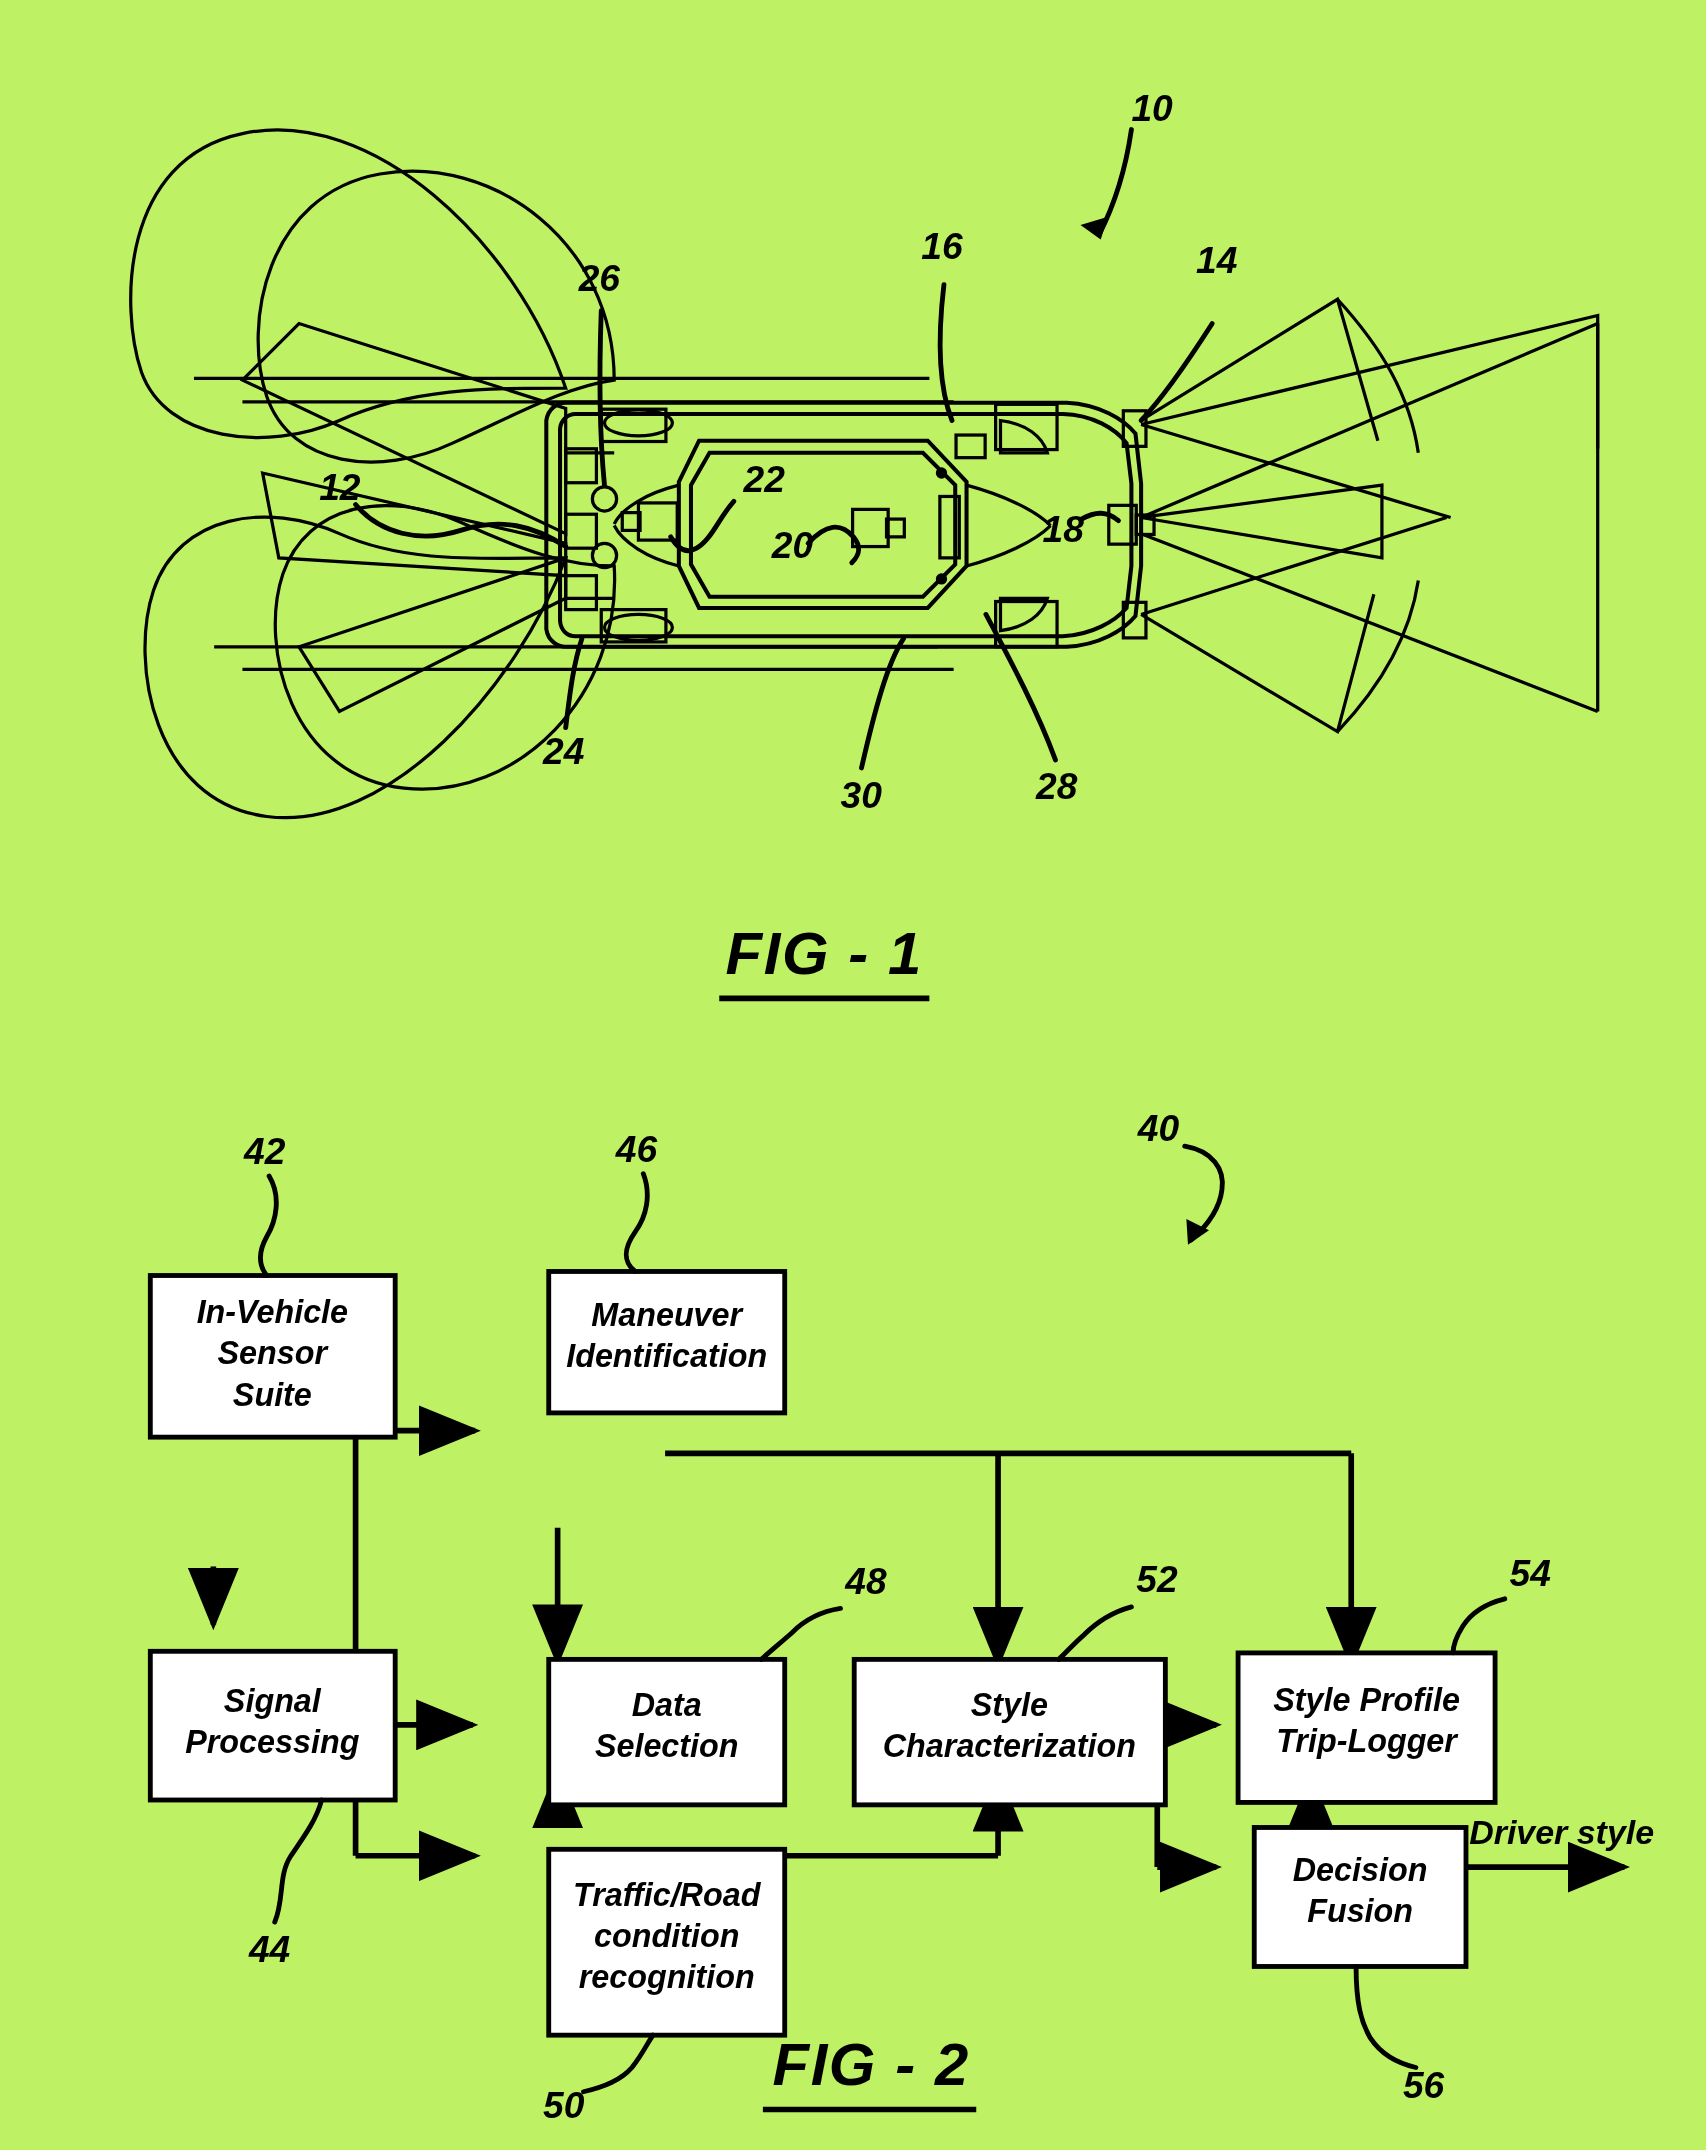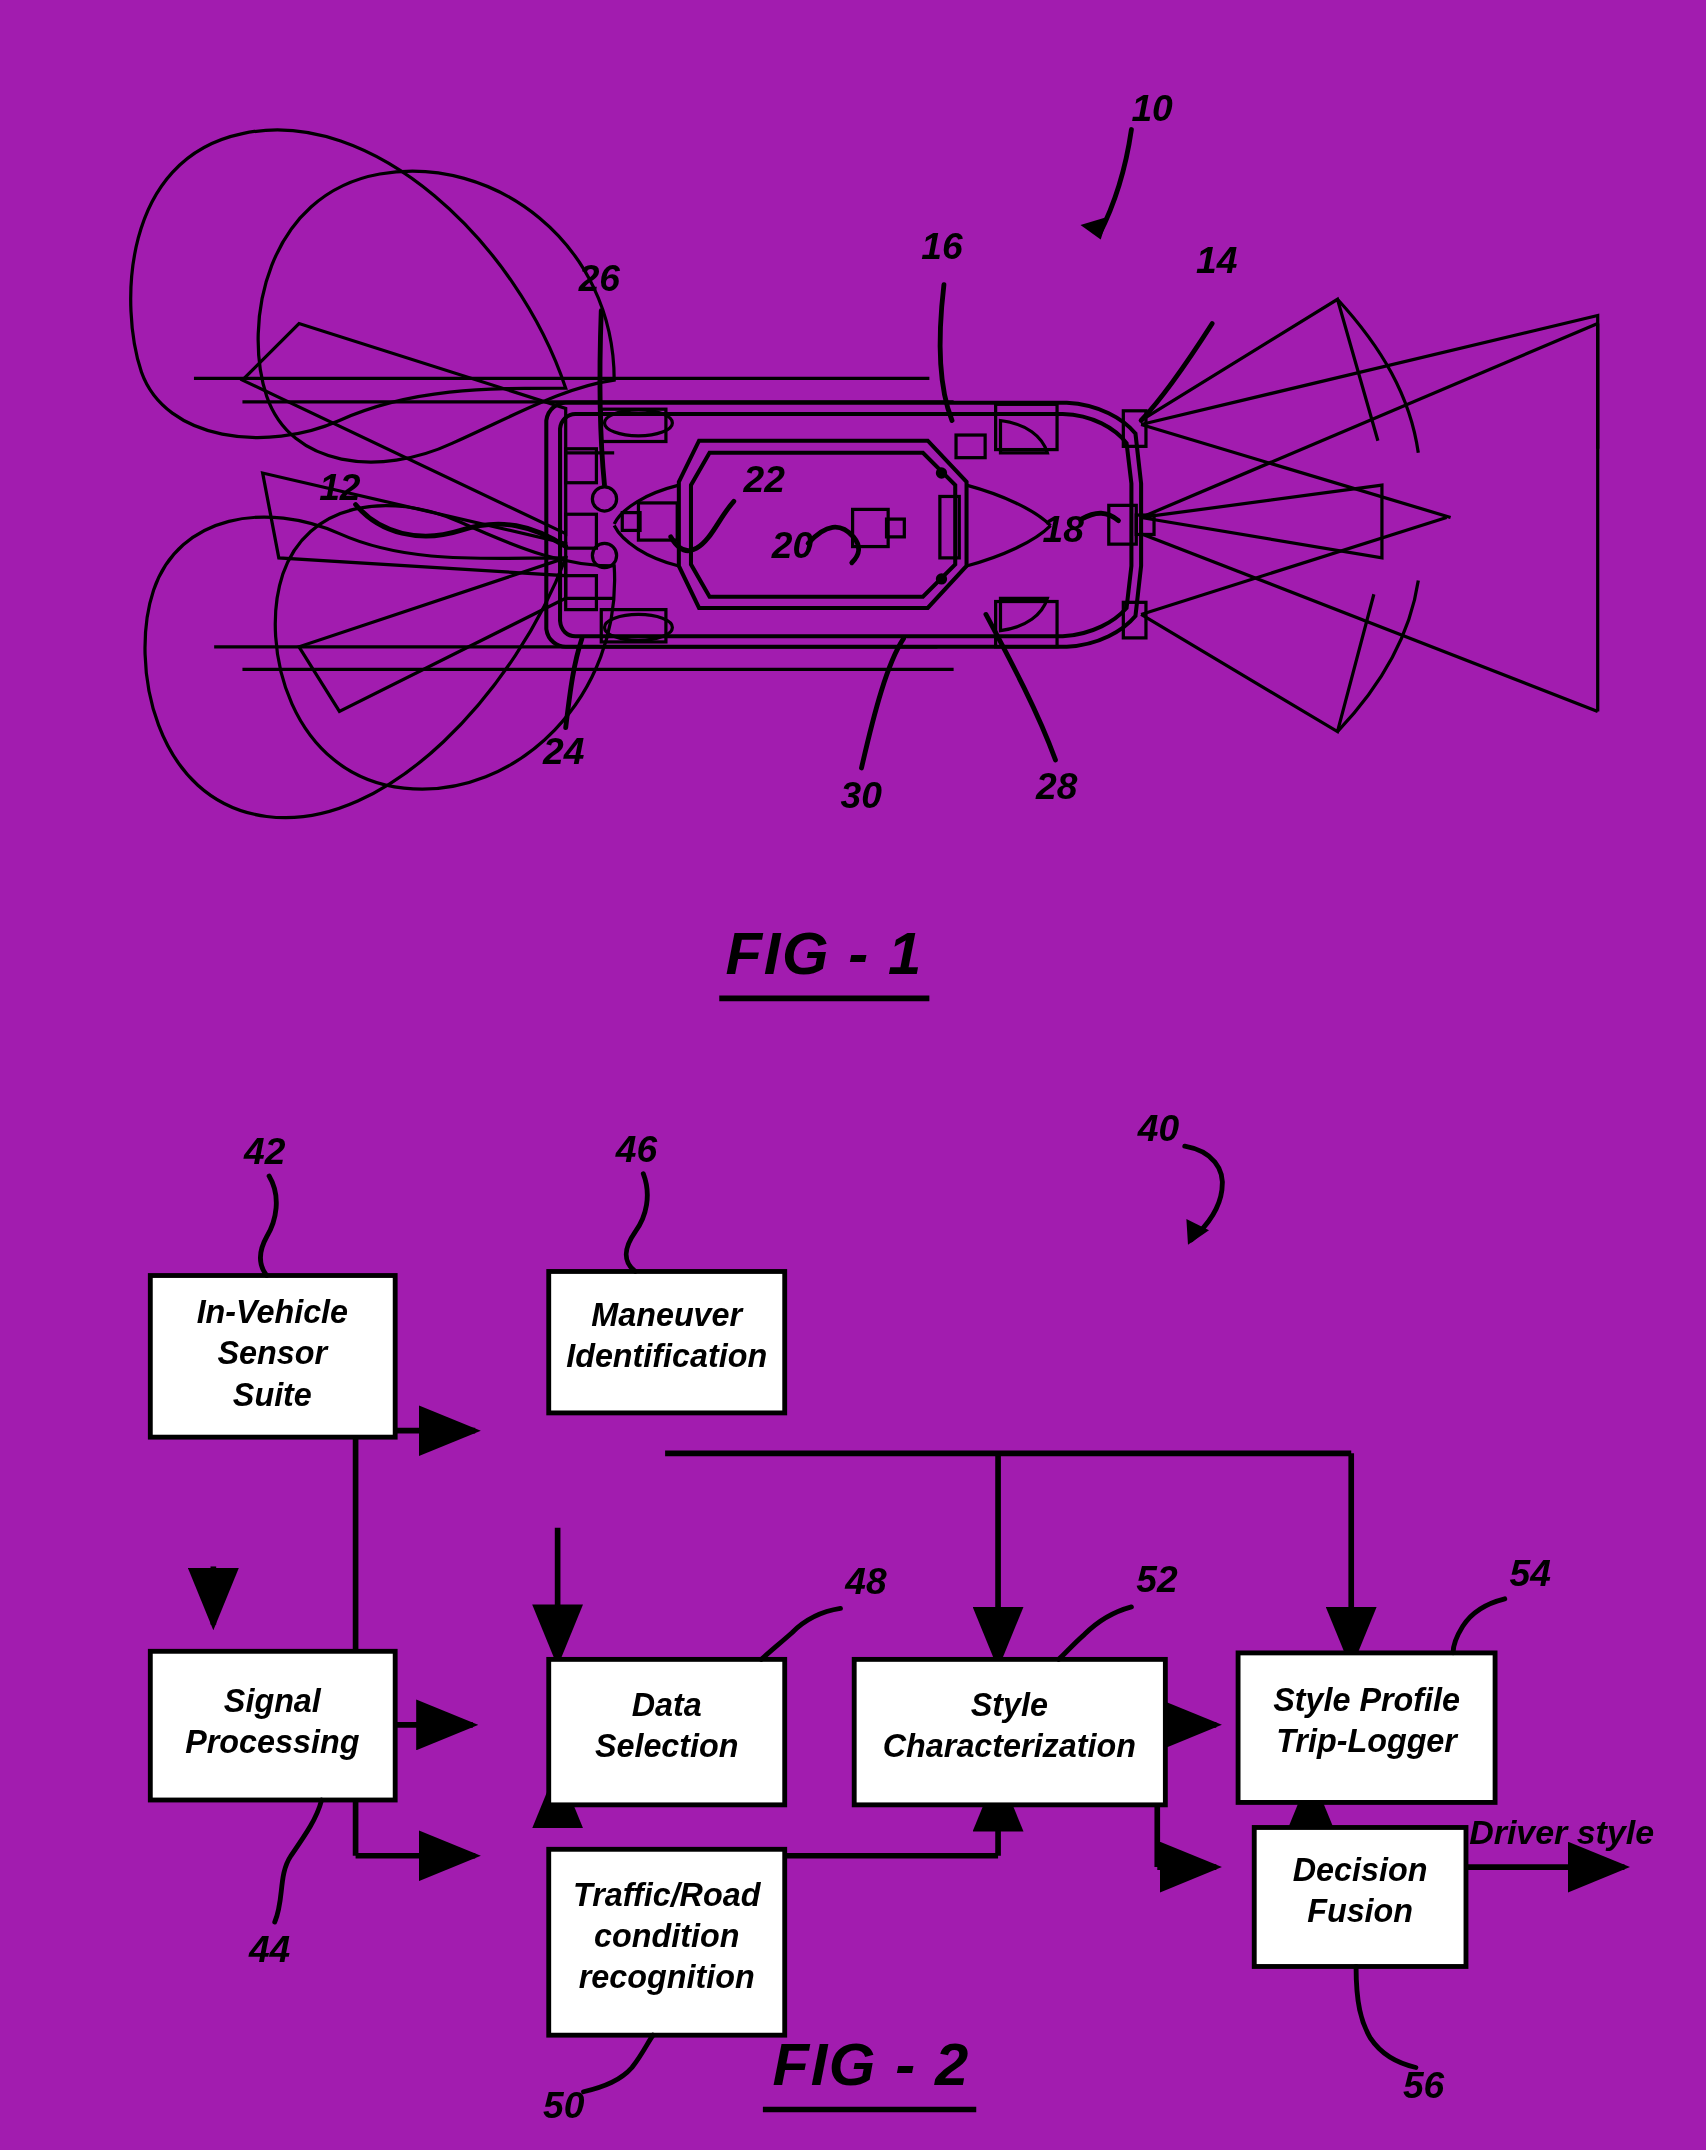--- a/index.html
+++ b/index.html
@@ -13,21 +13,21 @@
     height: 2151px;
     position: relative;
     font-family: "Liberation Sans", sans-serif;
     overflow: hidden;
   }
   #sheet {
     position: absolute;
     left: 0; top: 0;
     width: 1706px;
     height: 2151px;
-    background: #a21caf;
+    background: #bef264;
   }
   svg.layer {
     position: absolute;
     left: 0; top: 0;
     width: 1706px;
     height: 2151px;
   }
   .ref-num {
     font-family: "Liberation Sans", sans-serif;
     font-weight: bold;

